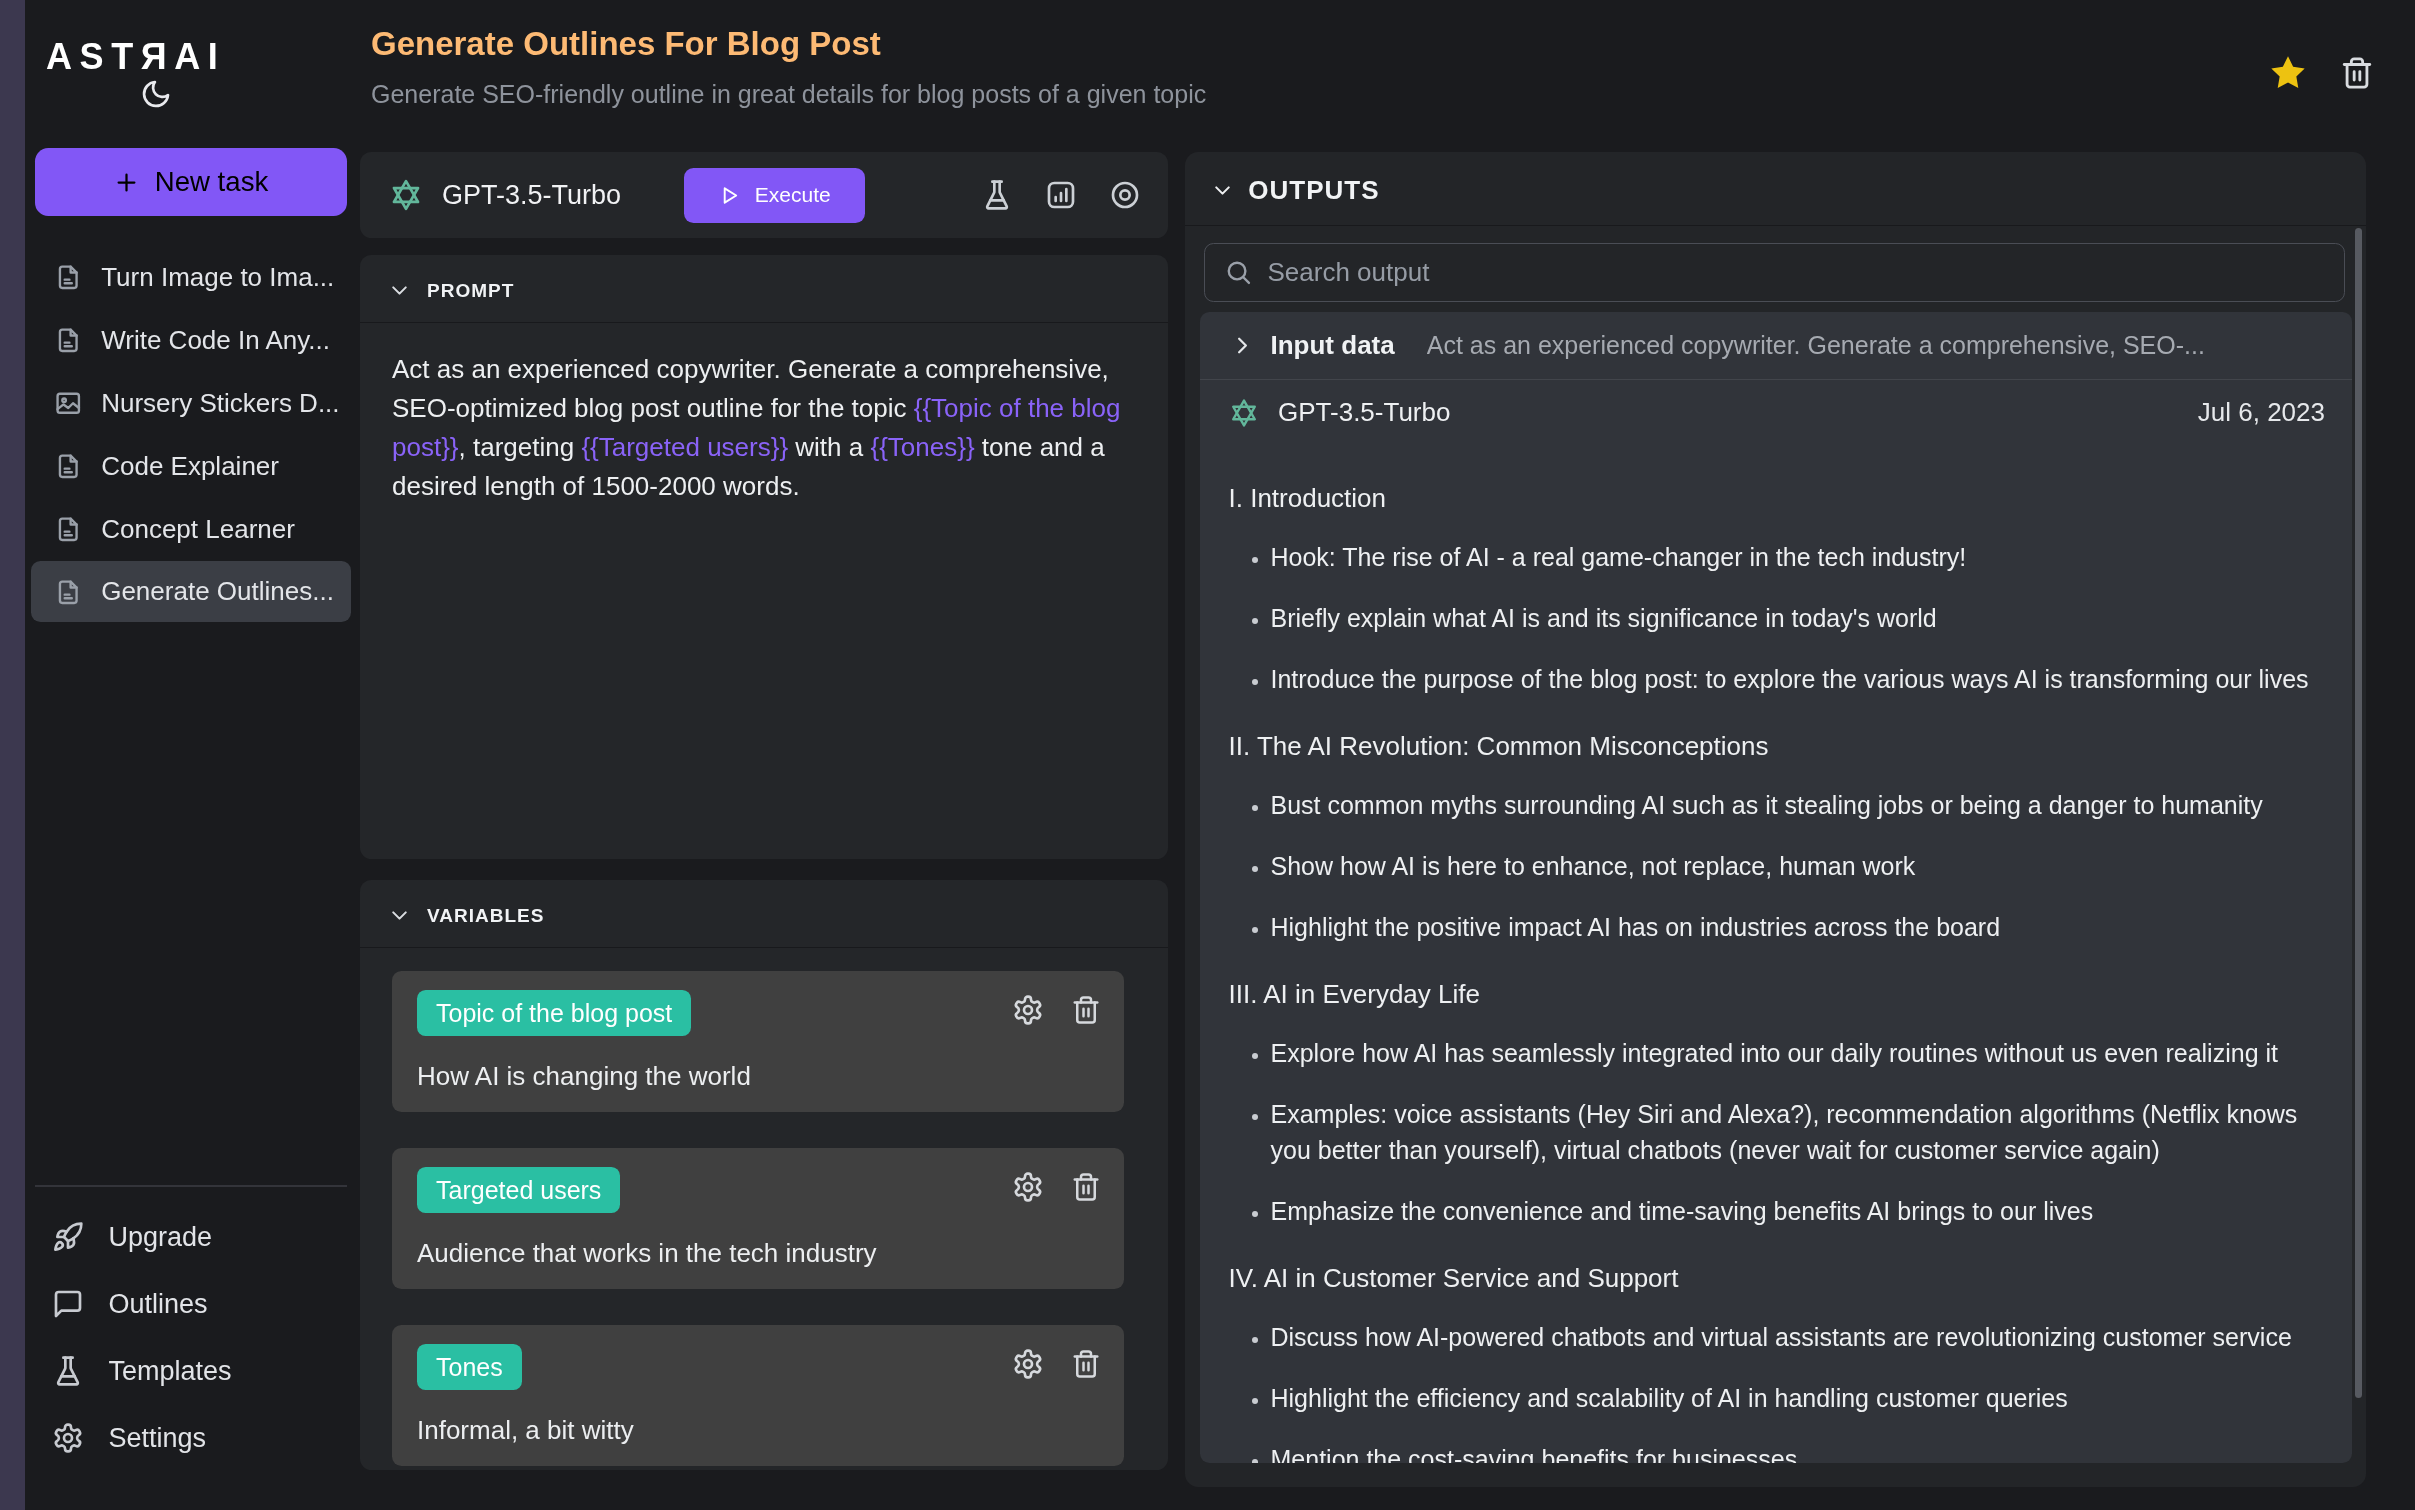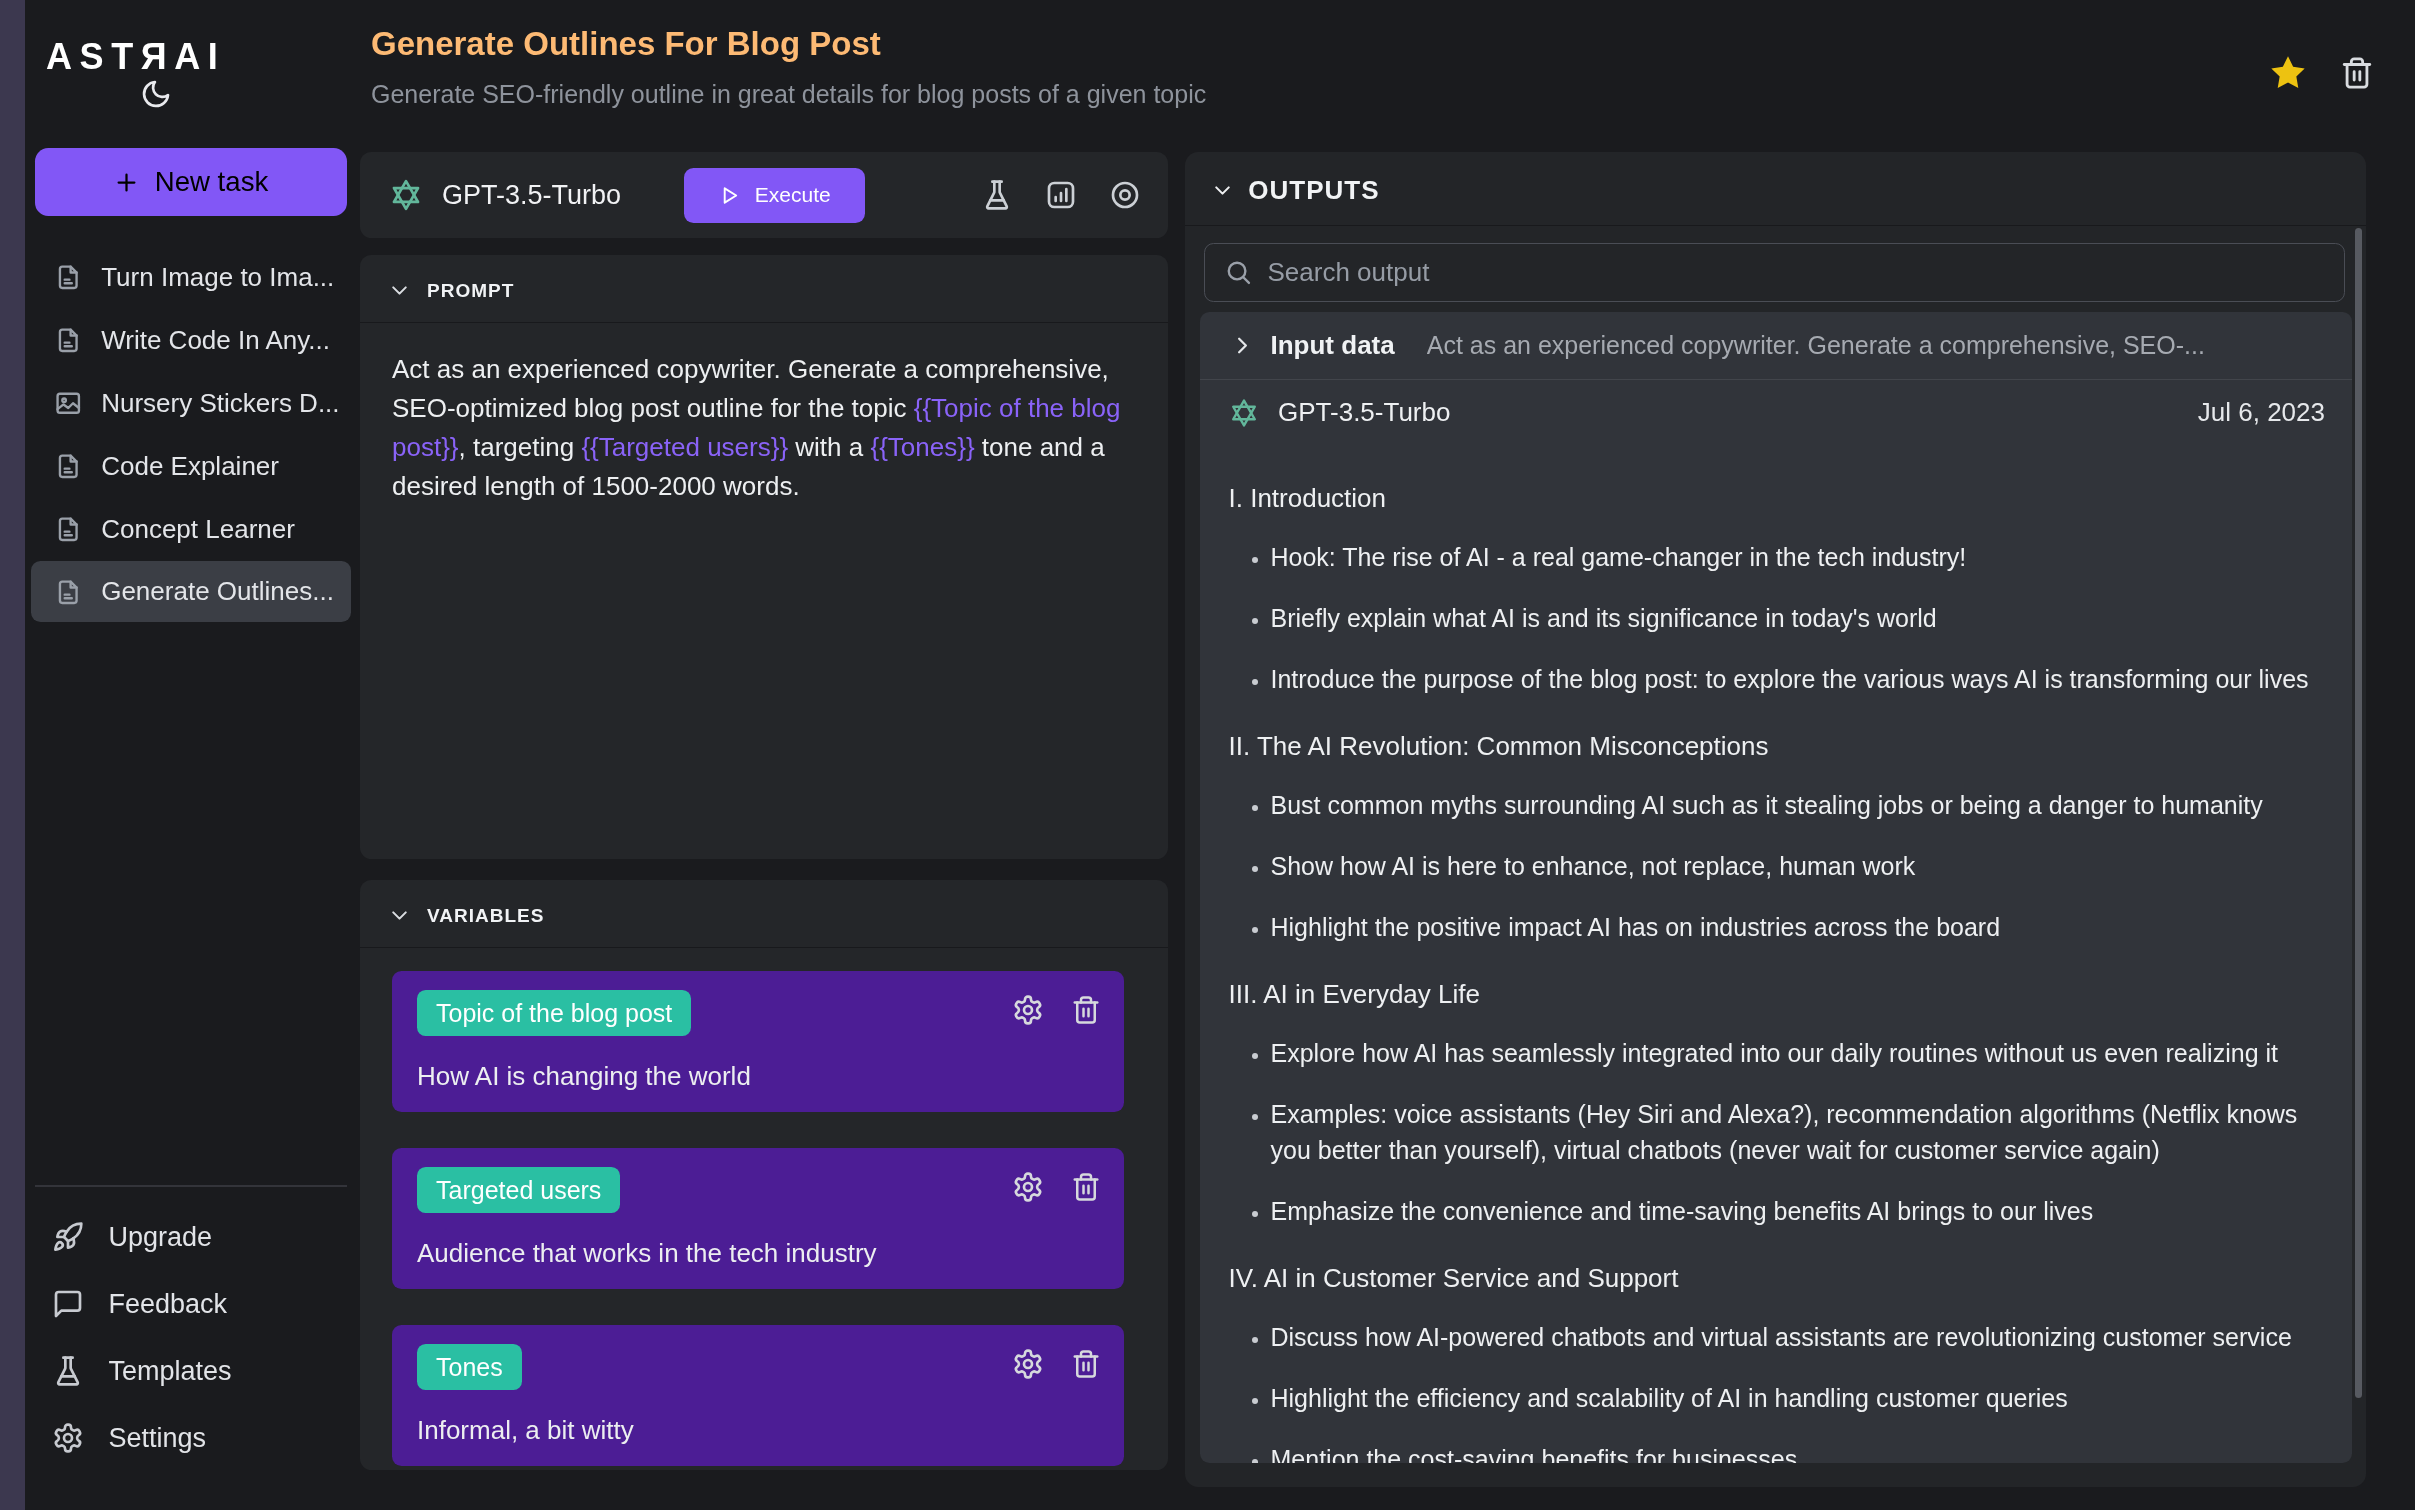--- a/index.html
+++ b/index.html
@@ -54,21 +54,21 @@
   .section-card { position:absolute; left:360px; width:808px; background:#242629; border-radius:11.4px; overflow:hidden; }
   .prompt-card { top:255px; height:604px; }
   .variables-card { top:880px; height:590px; }
   .card-head { display:flex; align-items:center; gap:15px; padding:23px 27px 19px 27px; border-bottom:1.9px solid #18191c; }
   .card-head .chev { color:#d9dce0; }
   .card-head .card-title { font-size:19px; font-weight:700; letter-spacing:1px; color:#f1f3f5;text-align:center; }
   .prompt-body { padding:27px 32px; font-size:26px; line-height:39px; color:#edeff1; }
   .prompt-body .var { color:#8a63f8; }
 
   .vars-body { padding:23px 44px 0 32px; }
-  .var-card { position:relative; background:#4c1d95; border-radius:9.5px; padding:19px 25px; height:141px; margin-bottom:36px; }
+  .var-card { position:relative; background:#404040; border-radius:9.5px; padding:19px 25px; height:141px; margin-bottom:36px; }
   .var-badge { display:inline-block; background:#2abfa3; color:#fff; border-radius:8.6px; padding:8.6px 19px; font-size:25px; }
   .var-value { margin-top:25px; font-size:26px; color:#eceef0; }
   .var-actions { position:absolute; top:23px; right:23px; display:flex; gap:27px; color:#d6d9dd; }
   .var-actions .vbtn { background:none; border:none; color:inherit; cursor:pointer; padding:0; }
 
   
   .outputs-panel { position:absolute; left:1185px; top:152px; width:1181px; height:1335px; background:#232528; border-radius:13.3px; }
   .outputs-head { display:flex; align-items:center; gap:13.3px; padding:23px 25px 19px 25px; border-bottom:1.9px solid #18191c; }
   .outputs-head .card-title { font-size:26px; font-weight:700; letter-spacing:1px; color:#f1f3f5; }
   .search-box { margin:17px 21px 0 19px; height:59px; border:1.9px solid #4a4d55; border-radius:9.5px;
@@ -250,21 +250,21 @@
             </svg>
           </span>
         <span>Upgrade</span>
       </div>
       <div class="foot-item">
         <span class="fi-icon">
             <svg class="ic" width="32" height="32" viewBox="0 0 34 34">
               <use href="#sym-chat"></use>
             </svg>
           </span>
-        <span>Feedback</span>
+        <span>Outlines</span>
       </div>
       <div class="foot-item">
         <span class="fi-icon">
             <svg class="ic" width="32" height="32" viewBox="0 0 34 34">
               <use href="#sym-flask"></use>
             </svg>
           </span>
         <span>Templates</span>
       </div>
       <div class="foot-item">

